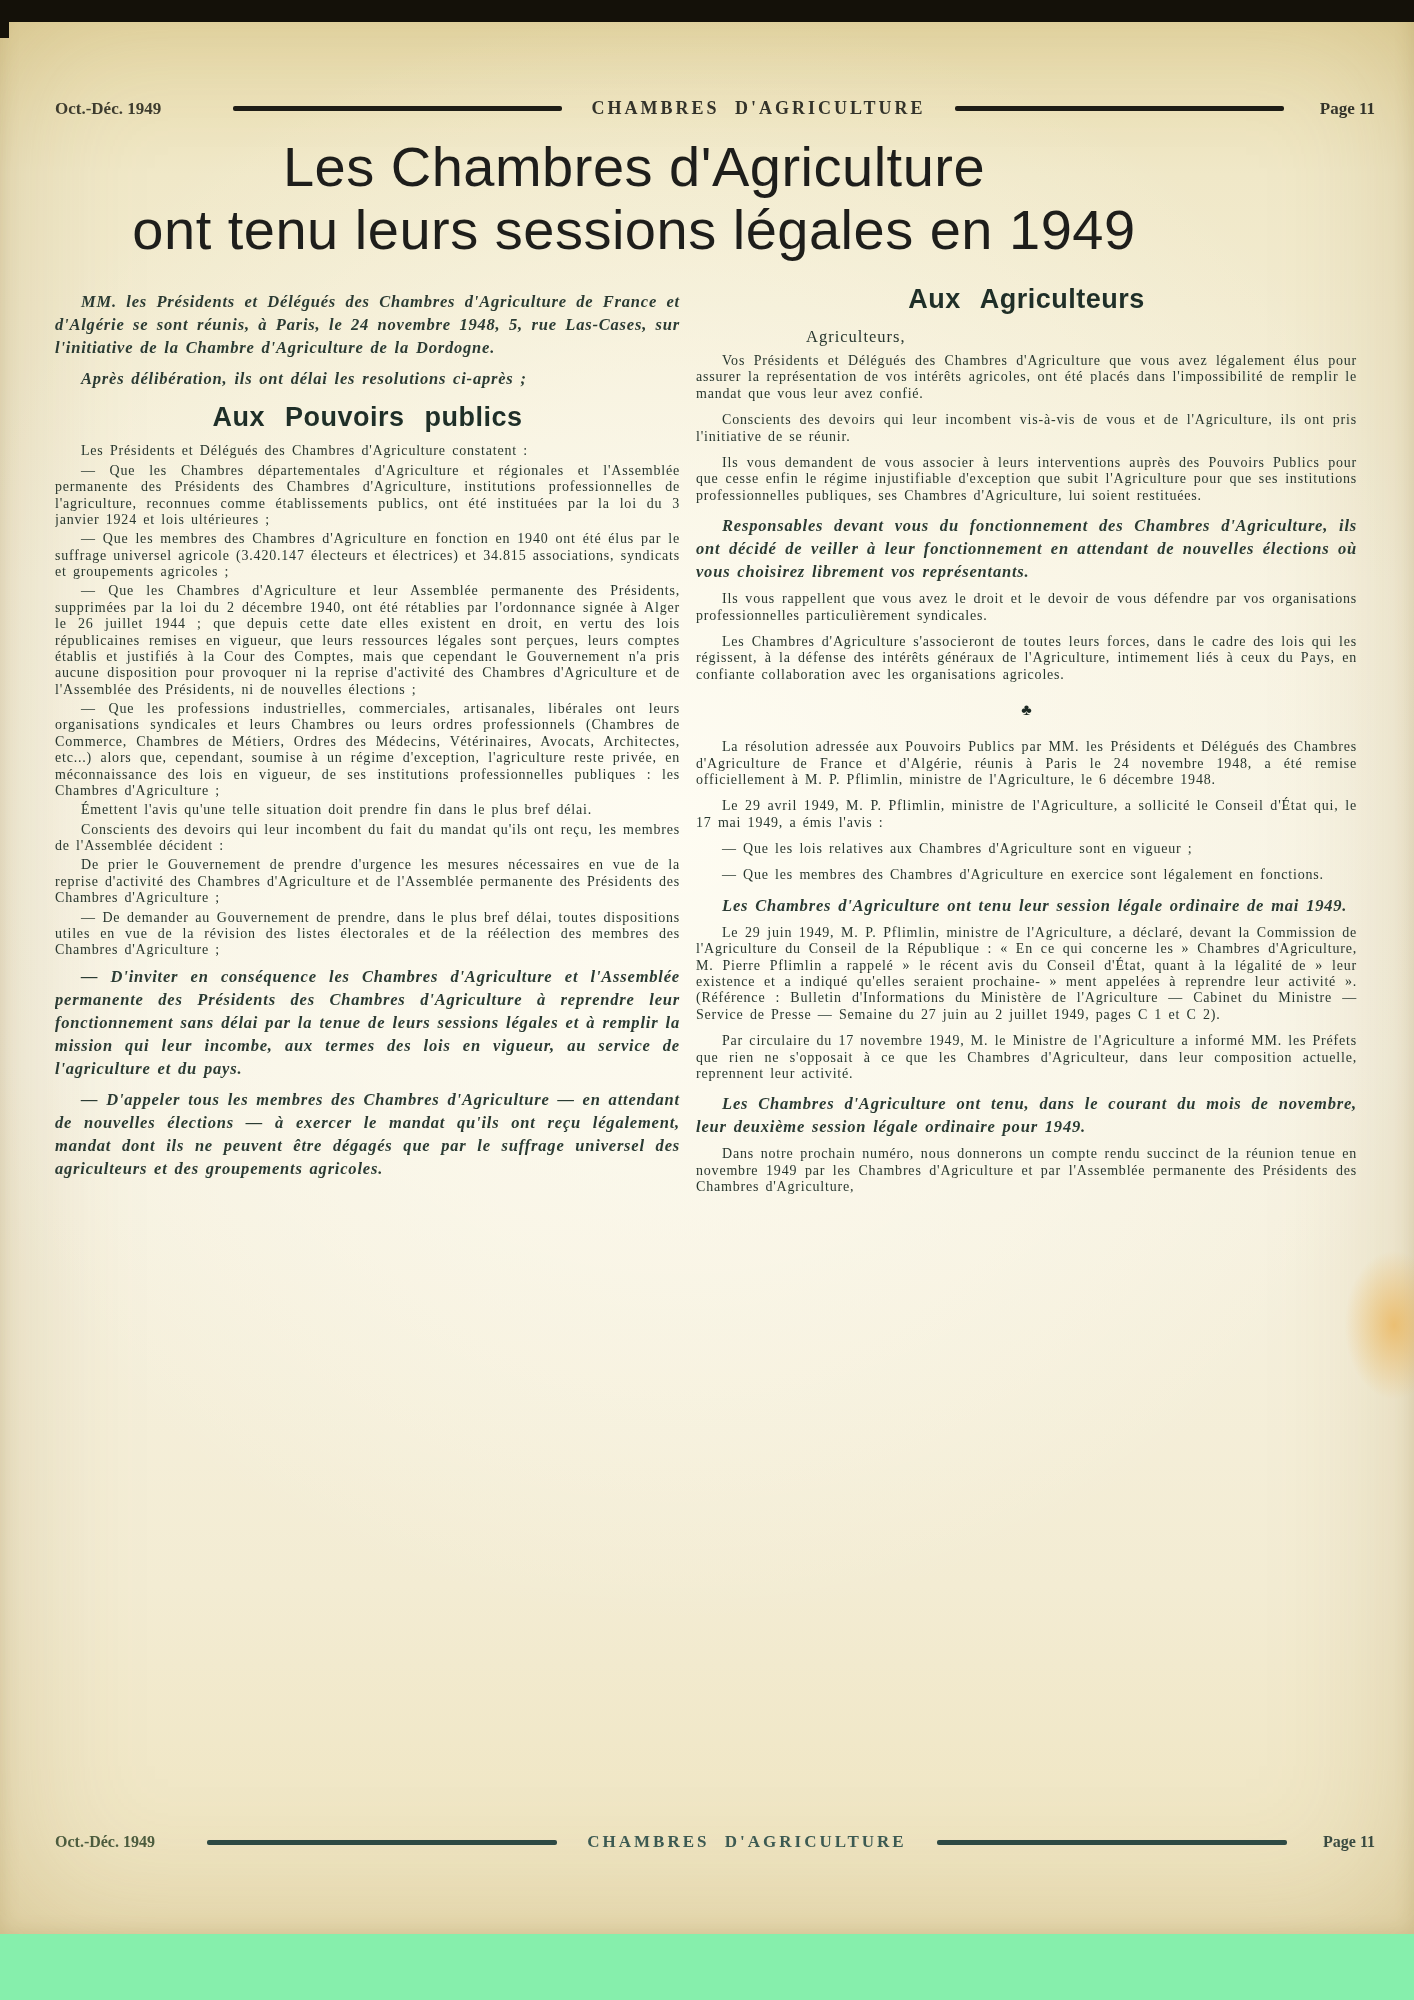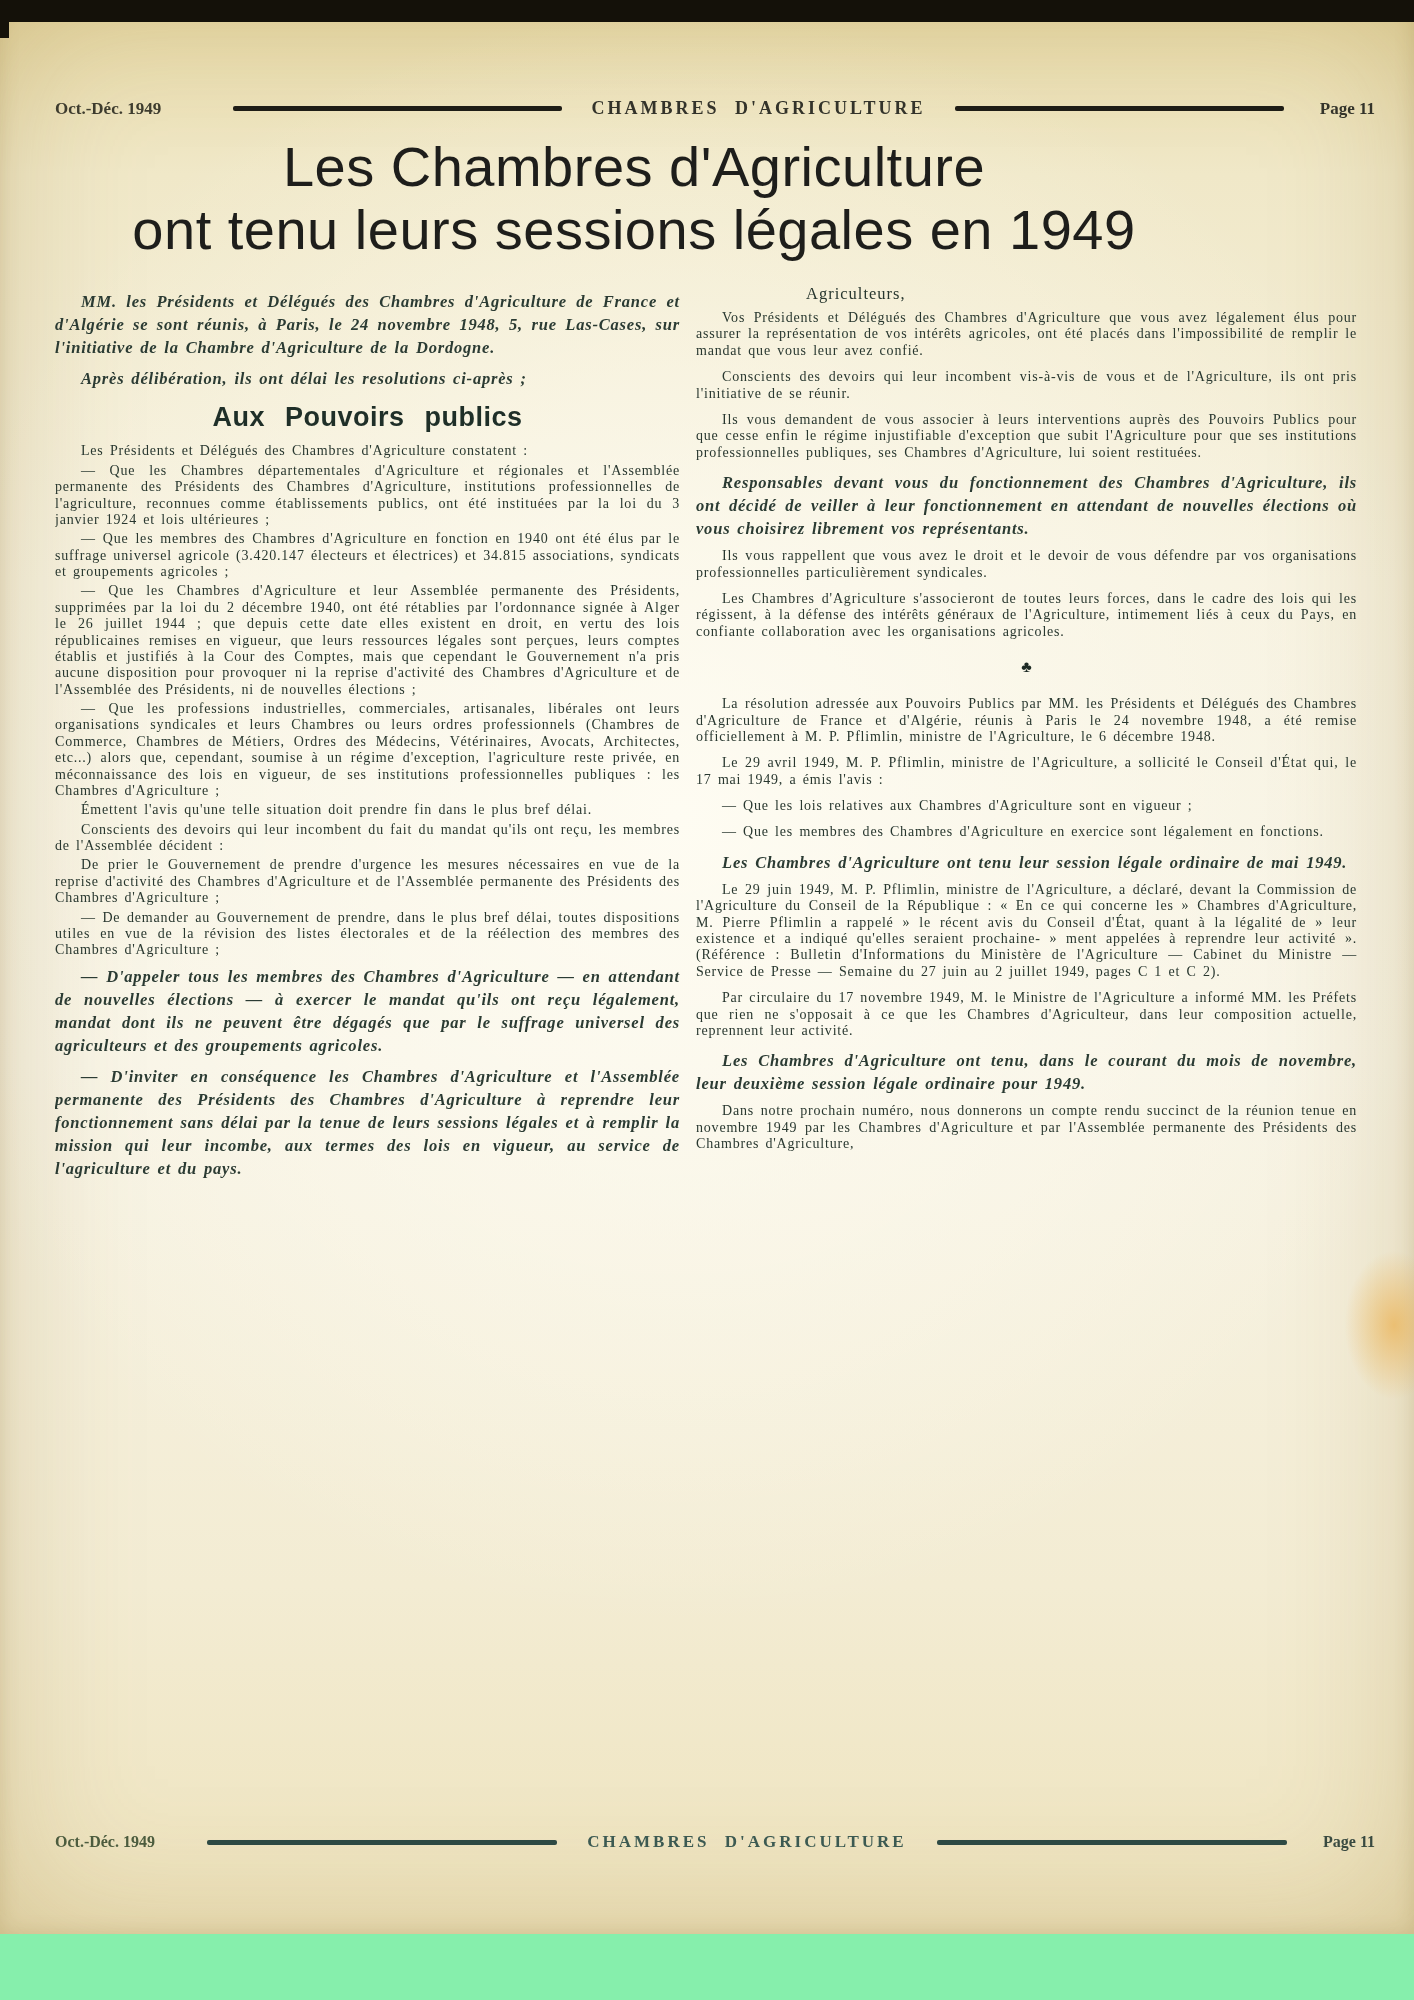--- a/index.html
+++ b/index.html
@@ -101,25 +101,26 @@
       <div>
           <p class="para">Les Présidents et Délégués des Chambres d'Agriculture constatent :</p>
           <p class="para">— Que les Chambres départementales d'Agriculture et régionales et l'Assemblée permanente des Présidents des Chambres d'Agriculture, institutions professionnelles de l'agriculture, reconnues comme établissements publics, ont été instituées par la loi du 3 janvier 1924 et lois ultérieures ;</p>
           <p class="para">— Que les membres des Chambres d'Agriculture en fonction en 1940 ont été élus par le suffrage universel agricole (3.420.147 électeurs et électrices) et 34.815 associations, syndicats et groupements agricoles ;</p>
           <p class="para">— Que les Chambres d'Agriculture et leur Assemblée permanente des Présidents, supprimées par la loi du 2 décembre 1940, ont été rétablies par l'ordonnance signée à Alger le 26 juillet 1944 ; que depuis cette date elles existent en droit, en vertu des lois républicaines remises en vigueur, que leurs ressources légales sont perçues, leurs comptes établis et justifiés à la Cour des Comptes, mais que cependant le Gouvernement n'a pris aucune disposition pour provoquer ni la reprise d'activité des Chambres d'Agriculture et de l'Assemblée des Présidents, ni de nouvelles élections ;</p>
           <p class="para">— Que les professions industrielles, commerciales, artisanales, libérales ont leurs organisations syndicales et leurs Chambres ou leurs ordres professionnels (Chambres de Commerce, Chambres de Métiers, Ordres des Médecins, Vétérinaires, Avocats, Architectes, etc...) alors que, cependant, soumise à un régime d'exception, l'agriculture reste privée, en méconnaissance des lois en vigueur, de ses institutions professionnelles publiques : les Chambres d'Agriculture ;</p>
           <p class="para">Émettent l'avis qu'une telle situation doit prendre fin dans le plus bref délai.</p>
           <p class="para">Conscients des devoirs qui leur incombent du fait du mandat qu'ils ont reçu, les membres de l'Assemblée décident :</p>
           <p class="para">De prier le Gouvernement de prendre d'urgence les mesures nécessaires en vue de la reprise d'activité des Chambres d'Agriculture et de l'Assemblée permanente des Présidents des Chambres d'Agriculture ;</p>
           <p class="para">— De demander au Gouvernement de prendre, dans le plus bref délai, toutes dispositions utiles en vue de la révision des listes électorales et de la réélection des membres des Chambres d'Agriculture ;</p>
+          <p class="para italic">— D'inviter en conséquence les Chambres d'Agriculture et l'Assemblée permanente des Présidents des Chambres d'Agriculture à reprendre leur fonctionnement sans délai par la tenue de leurs sessions légales et à remplir la mission qui leur incombe, aux termes des lois en vigueur, au service de l'agriculture et du pays.</p>
           <p class="para italic">— D'appeler tous les membres des Chambres d'Agriculture — en attendant de nouvelles élections — à exercer le mandat qu'ils ont reçu légalement, mandat dont ils ne peuvent être dégagés que par le suffrage universel des agriculteurs et des groupements agricoles.</p>
-          <p class="para italic">— D'inviter en conséquence les Chambres d'Agriculture et l'Assemblée permanente des Présidents des Chambres d'Agriculture à reprendre leur fonctionnement sans délai par la tenue de leurs sessions légales et à remplir la mission qui leur incombe, aux termes des lois en vigueur, au service de l'agriculture et du pays.</p>
         </div>
     </div>
     <div class="col-right">
+      <div class="section-heading">Aux Agriculteurs</div>
       <div class="salutation">Agriculteurs,</div>
       <div>
           <p class="para">Vos Présidents et Délégués des Chambres d'Agriculture que vous avez légalement élus pour assurer la représentation de vos intérêts agricoles, ont été placés dans l'impossibilité de remplir le mandat que vous leur avez confié.</p>
           <p class="para">Conscients des devoirs qui leur incombent vis-à-vis de vous et de l'Agriculture, ils ont pris l'initiative de se réunir.</p>
           <p class="para">Ils vous demandent de vous associer à leurs interventions auprès des Pouvoirs Publics pour que cesse enfin le régime injustifiable d'exception que subit l'Agriculture pour que ses institutions professionnelles publiques, ses Chambres d'Agriculture, lui soient restituées.</p>
           <p class="para italic">Responsables devant vous du fonctionnement des Chambres d'Agriculture, ils ont décidé de veiller à leur fonctionnement en attendant de nouvelles élections où vous choisirez librement vos représentants.</p>
           <p class="para">Ils vous rappellent que vous avez le droit et le devoir de vous défendre par vos organisations professionnelles particulièrement syndicales.</p>
           <p class="para">Les Chambres d'Agriculture s'associeront de toutes leurs forces, dans le cadre des lois qui les régissent, à la défense des intérêts généraux de l'Agriculture, intimement liés à ceux du Pays, en confiante collaboration avec les organisations agricoles.</p>
         </div>
       <div class="separator">♣</div>

